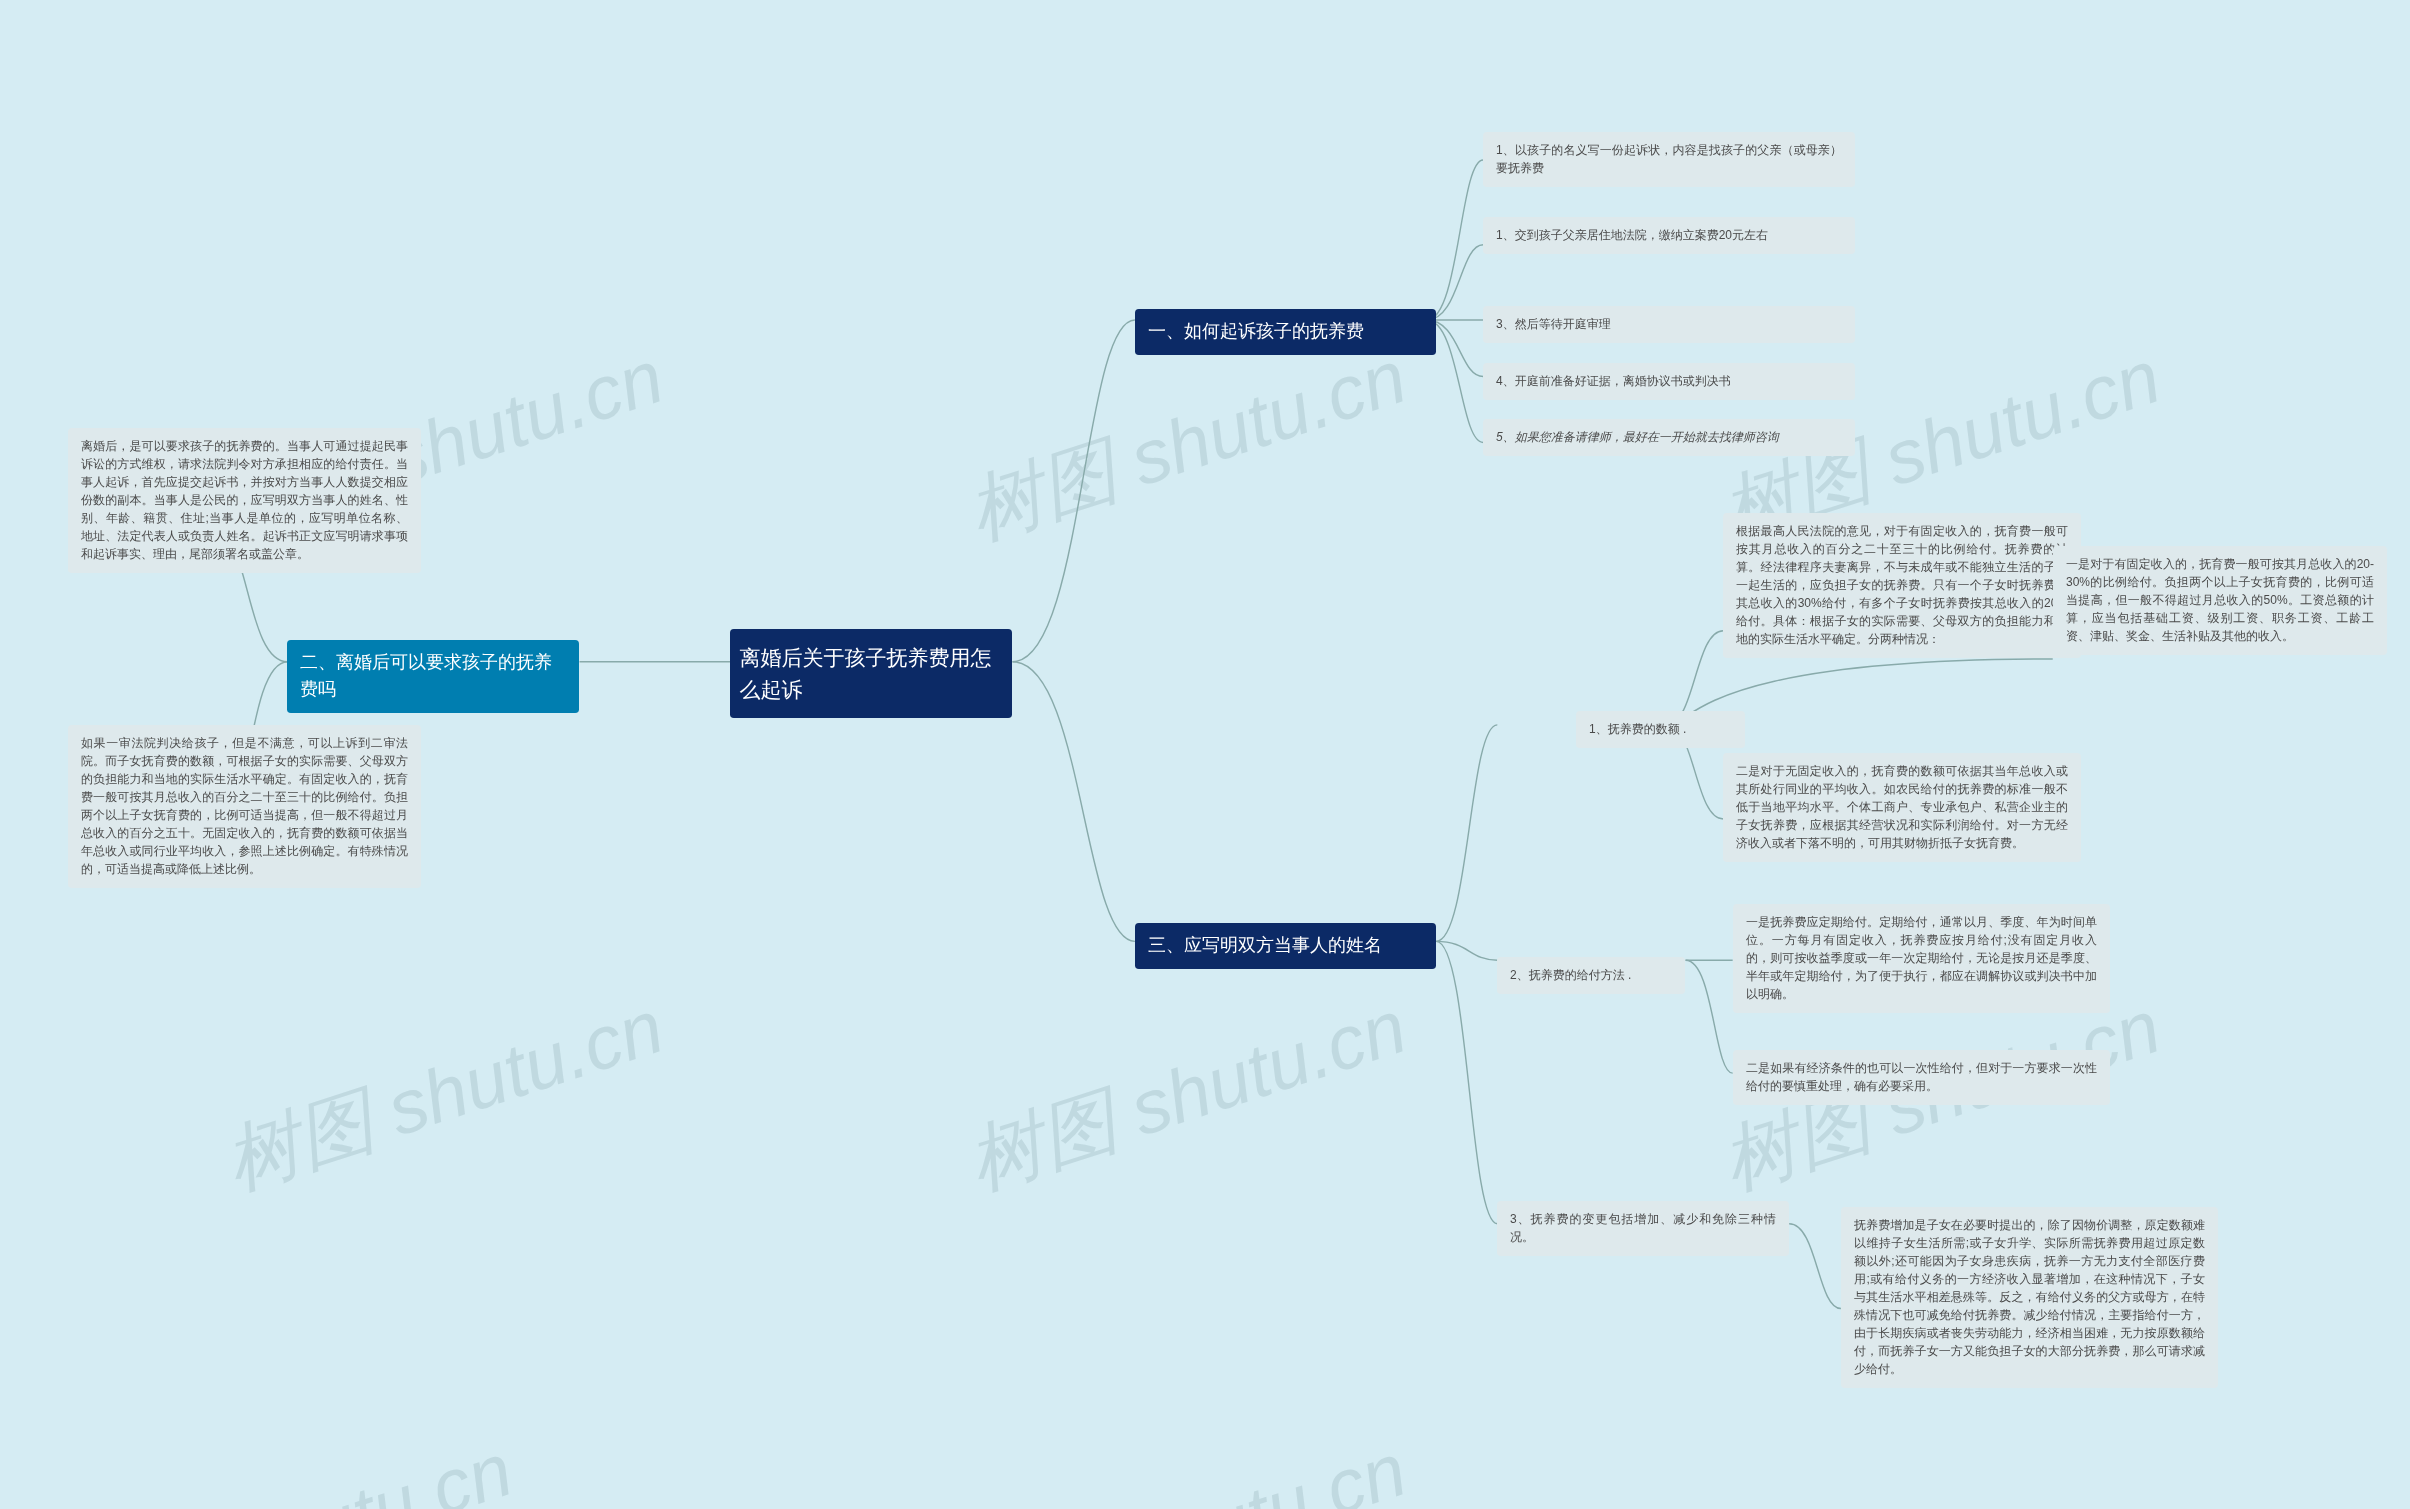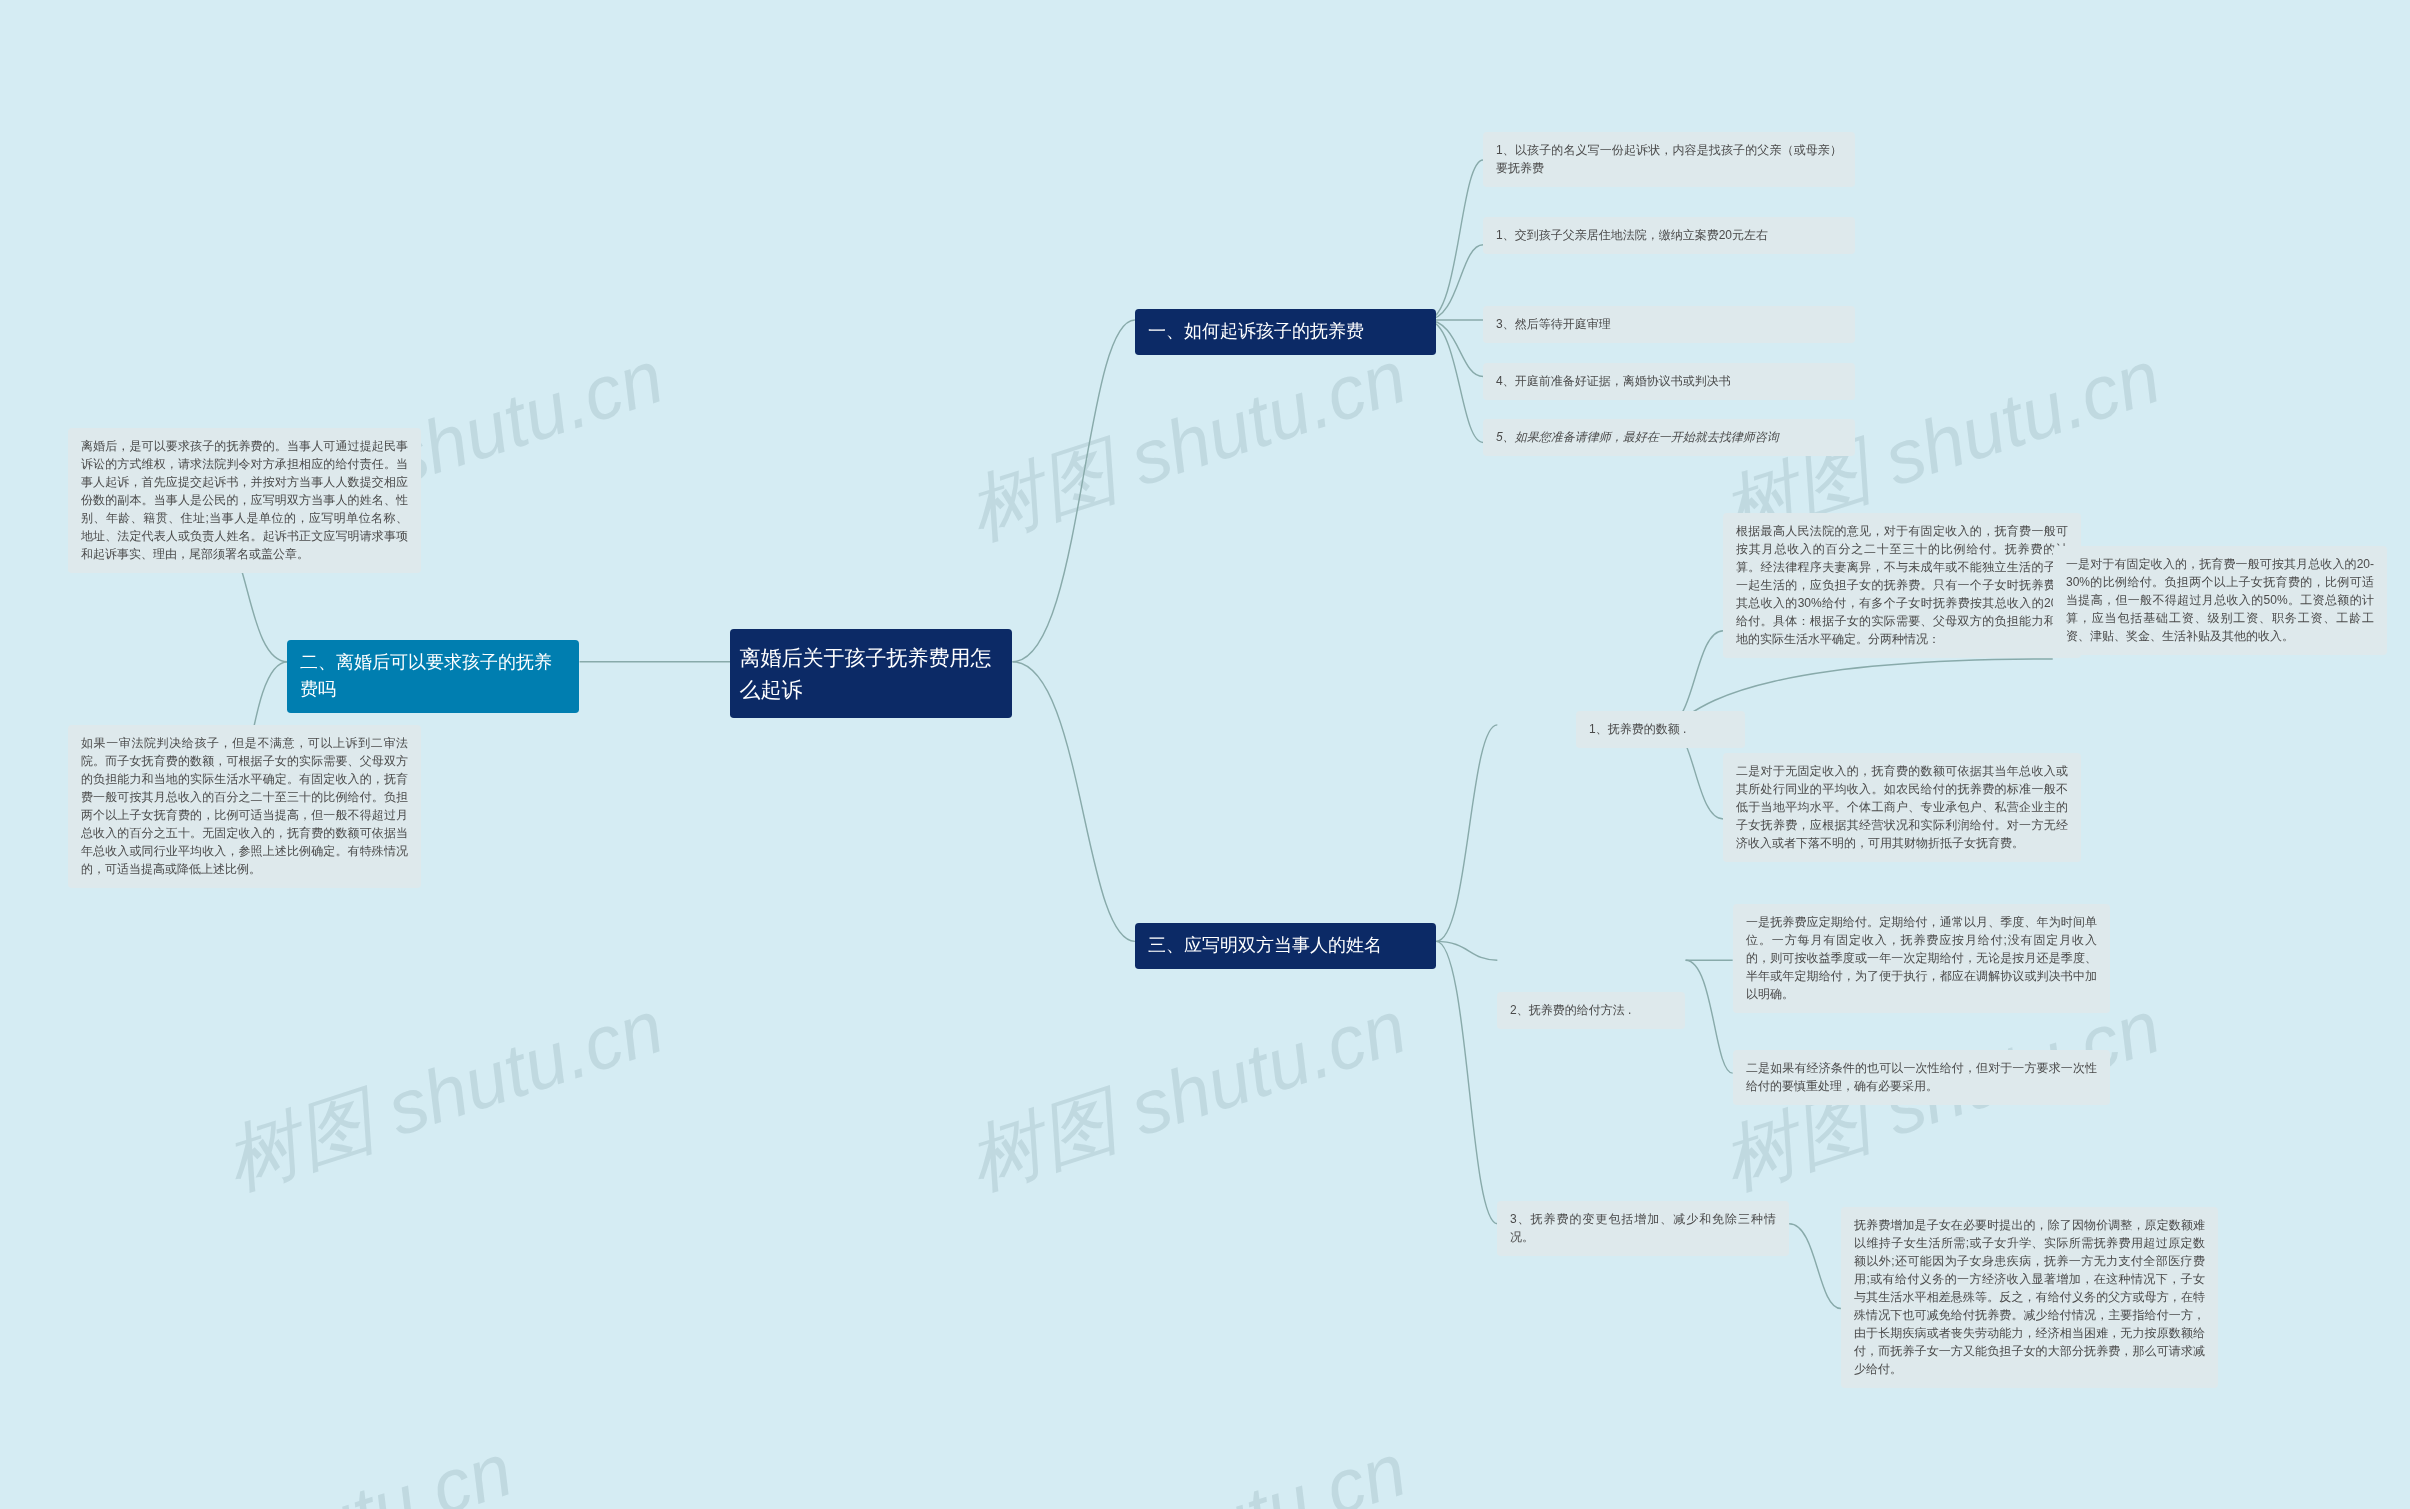--- a/index.html
+++ b/index.html
@@ -127,19 +127,19 @@
 <div class="node leaf" style="left:1483px; top:363px; width:372px;">4、开庭前准备好证据，离婚协议书或判决书</div>
 <div class="node leaf" style="left:1483px; top:419px; width:372px;font-style:italic;">5、如果您准备请律师，最好在一开始就去找律师咨询</div>
 
 <div class="node branch-navy" style="left:1135px; top:923px;">三、应写明双方当事人的姓名</div>
 
 <div class="node leaf" style="left:1576px; top:711px; width:169px;">1、抚养费的数额 .</div>
 <div class="node leaf" style="left:1723px; top:513px; width:358px;">根据最高人民法院的意见，对于有固定收入的，抚育费一般可按其月总收入的百分之二十至三十的比例给付。抚养费的计算。经法律程序夫妻离异，不与未成年或不能独立生活的子女一起生活的，应负担子女的抚养费。只有一个子女时抚养费按其总收入的30%给付，有多个子女时抚养费按其总收入的20%给付。具体：根据子女的实际需要、父母双方的负担能力和当地的实际生活水平确定。分两种情况：</div>
 <div class="node leaf" style="left:2053px; top:546px; width:334px;">一是对于有固定收入的，抚育费一般可按其月总收入的20-30%的比例给付。负担两个以上子女抚育费的，比例可适当提高，但一般不得超过月总收入的50%。工资总额的计算，应当包括基础工资、级别工资、职务工资、工龄工资、津贴、奖金、生活补贴及其他的收入。</div>
 <div class="node leaf" style="left:1723px; top:753px; width:358px;">二是对于无固定收入的，抚育费的数额可依据其当年总收入或其所处行同业的平均收入。如农民给付的抚养费的标准一般不低于当地平均水平。个体工商户、专业承包户、私营企业主的子女抚养费，应根据其经营状况和实际利润给付。对一方无经济收入或者下落不明的，可用其财物折抵子女抚育费。</div>
 
-<div class="node leaf" style="left:1497px; top:992px; width:188px;">2、抚养费的给付方法 .</div>
+<div class="node leaf" style="left:1497px; top:957px; width:188px;">2、抚养费的给付方法 .</div>
 <div class="node leaf" style="left:1733px; top:904px; width:377px;">一是抚养费应定期给付。定期给付，通常以月、季度、年为时间单位。一方每月有固定收入，抚养费应按月给付;没有固定月收入的，则可按收益季度或一年一次定期给付，无论是按月还是季度、半年或年定期给付，为了便于执行，都应在调解协议或判决书中加以明确。</div>
 <div class="node leaf" style="left:1733px; top:1050px; width:377px;">二是如果有经济条件的也可以一次性给付，但对于一方要求一次性给付的要慎重处理，确有必要采用。</div>
 
 <div class="node leaf" style="left:1497px; top:1201px; width:292px;">3、抚养费的变更包括增加、减少和免除三种情况。</div>
 <div class="node leaf" style="left:1841px; top:1207px; width:377px;">抚养费增加是子女在必要时提出的，除了因物价调整，原定数额难以维持子女生活所需;或子女升学、实际所需抚养费用超过原定数额以外;还可能因为子女身患疾病，抚养一方无力支付全部医疗费用;或有给付义务的一方经济收入显著增加，在这种情况下，子女与其生活水平相差悬殊等。反之，有给付义务的父方或母方，在特殊情况下也可减免给付抚养费。减少给付情况，主要指给付一方，由于长期疾病或者丧失劳动能力，经济相当困难，无力按原数额给付，而抚养子女一方又能负担子女的大部分抚养费，那么可请求减少给付。</div>
 
 
 </body></html>

